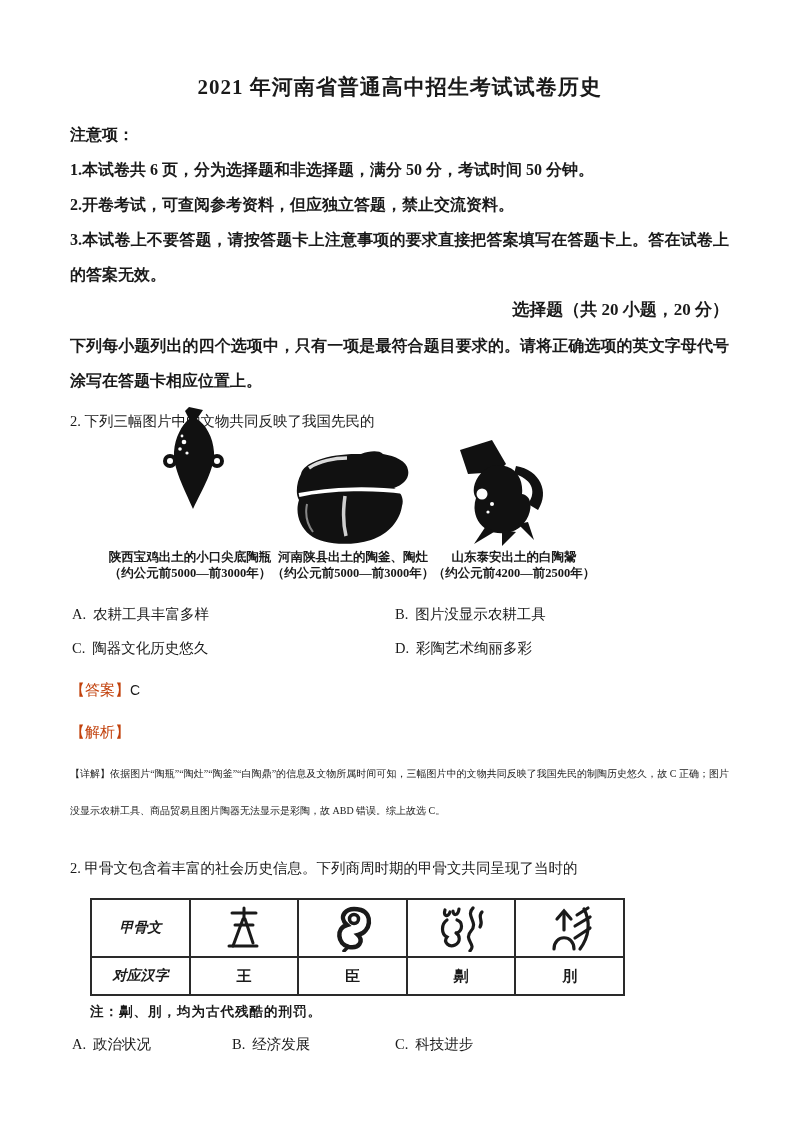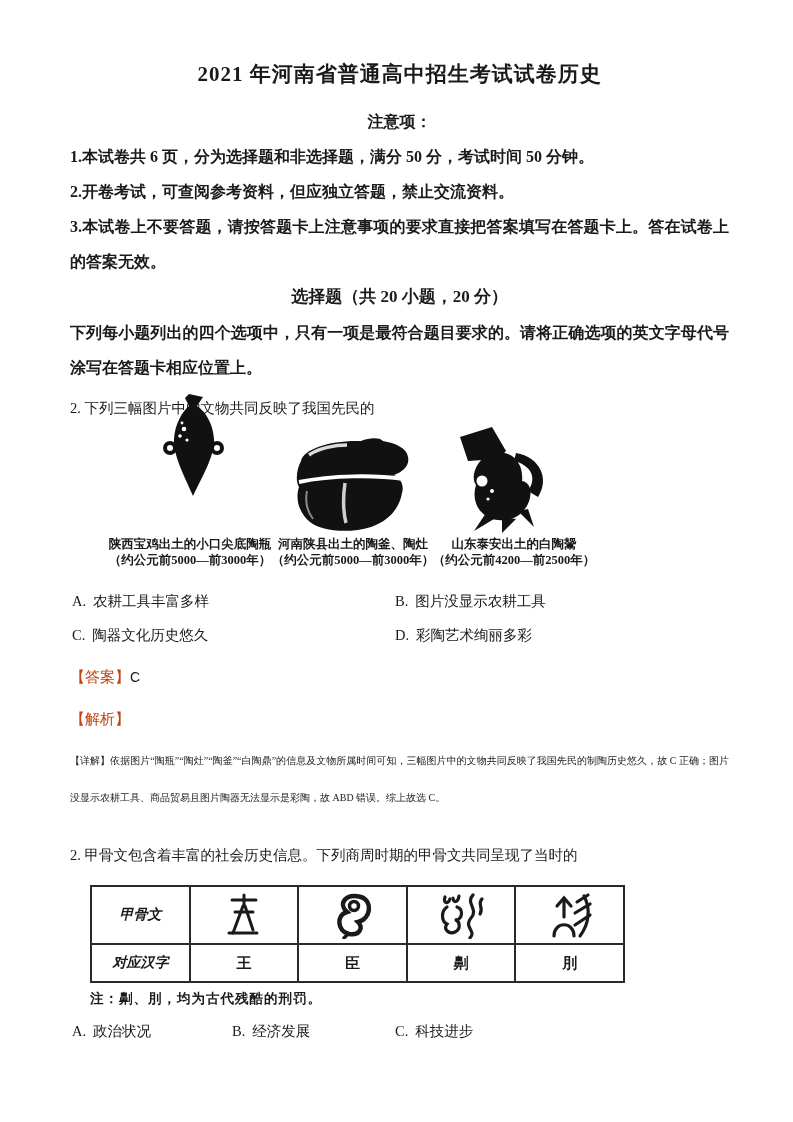--- a/index.html
+++ b/index.html
@@ -7,36 +7,36 @@
     position:relative;
     width:793px;height:1122px;
     margin:0 auto;
     background:#ffffff;
     font-family:"Liberation Serif","DejaVu Serif",serif;
     color:#1a1a1a;
     overflow:hidden;
   }
   .content{padding:0 64px 0 70px;}
   .doc-title{
-    margin:0;padding-top:60px;
+    margin:13px;padding-top:60px;
     text-align:center;
     font-size:21px;font-weight:700;
     letter-spacing:1px;
   }
   .notice-heading{
     margin-top:16px;
-    font-size:16px;font-weight:700;line-height:35px;text-align:center;
+    font-size:16px;font-weight:700;line-height:35px;
   }
   .notice-item{
     margin:0;
     font-size:16px;font-weight:700;line-height:35px;
     text-align:justify;
   }
   .section-heading{
-    margin:0;text-align:center;
+    margin:0;text-align:right;
     font-size:17px;font-weight:700;line-height:36px;
   }
   .instruction{
     margin:0;
     font-size:16px;font-weight:700;line-height:35px;
     text-align:justify;
   }
   .q-stem{
     margin:9px 0 0 0;
     font-size:14.5px;font-weight:400;line-height:28px;

